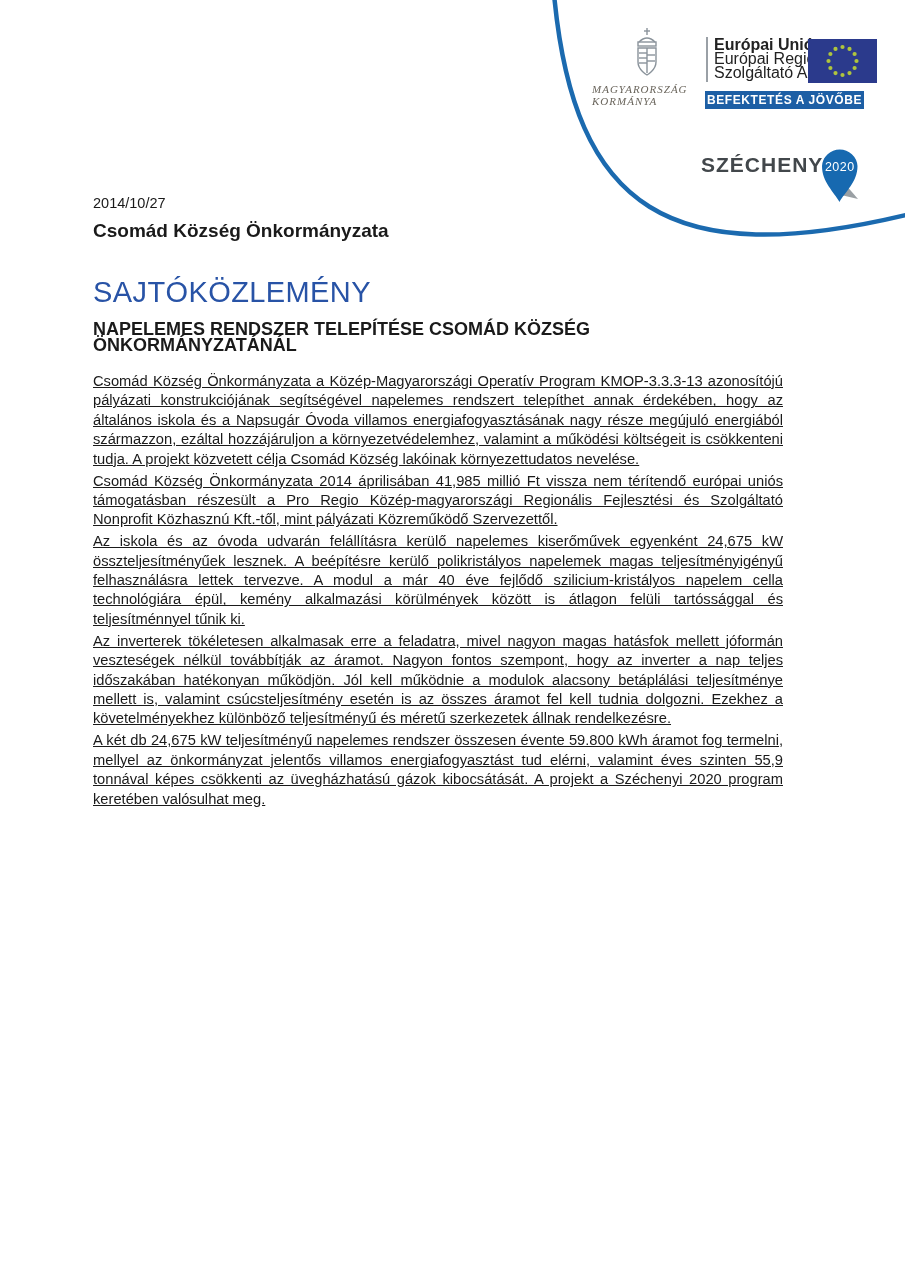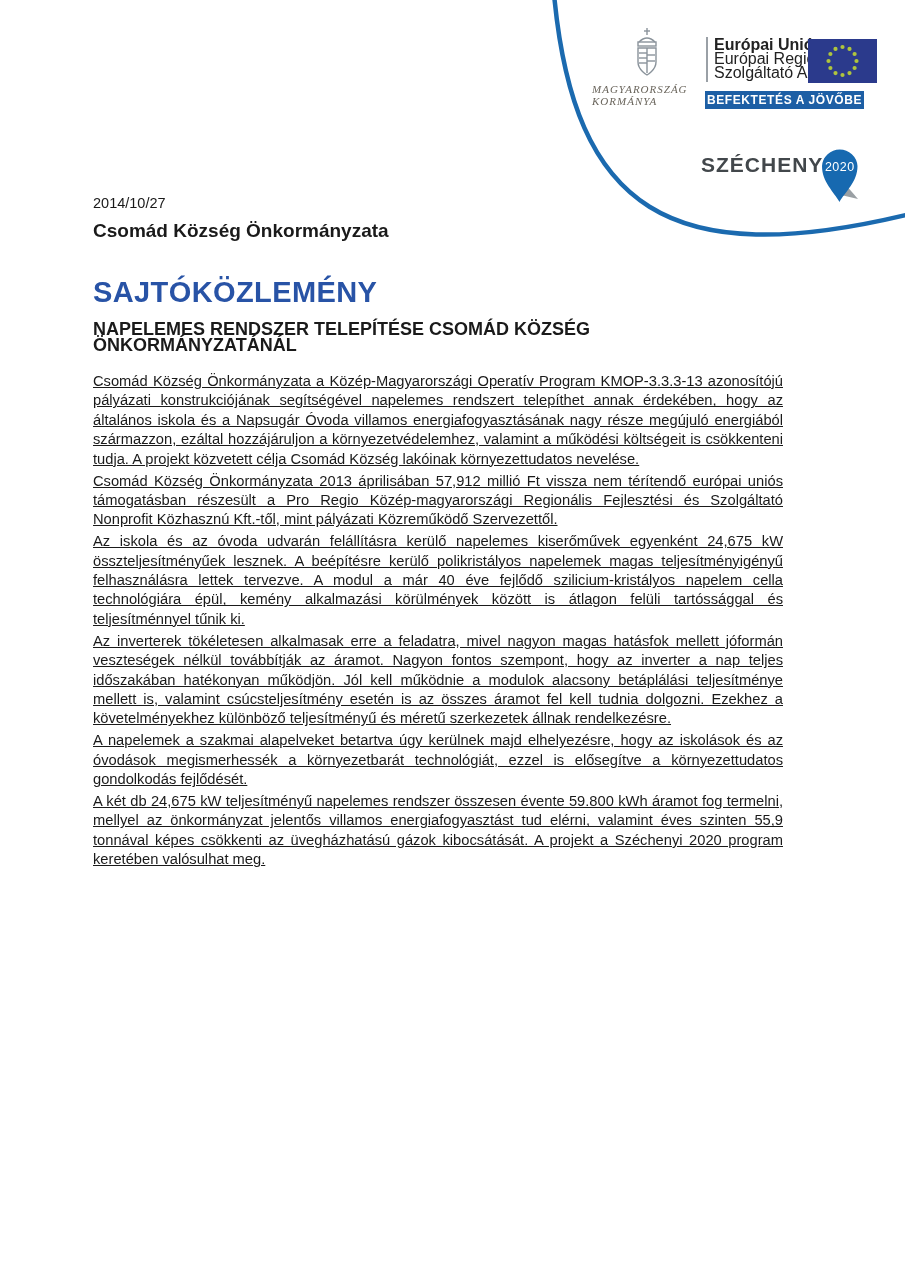--- a/index.html
+++ b/index.html
@@ -29,21 +29,21 @@
 
   
   .szechenyi-text { position:absolute; left:701px; top:153px; font-size:21px; font-weight:bold;
                     color:#42474b; letter-spacing:1px; }
   .pin-svg { position:absolute; left:818px; top:144px; }
 
   
   .content { position:absolute; left:93px; top:196px; width:690px; color:#1a1a1a; }
   .date { font-size:14.5px; line-height:15px; margin:0 0 12px; }
   .org  { font-size:19px; line-height:15px; font-weight:bold; margin:0 0 39px; }
-  .title { font-size:29px; line-height:30px; font-weight:bold; color:#2853a6;
+  .title { font-size:29px; line-height:30px; font-weight:normal; color:#2853a6;
            letter-spacing:0.4px; margin:0 0 14px; }
   .subtitle { font-size:18px; line-height:16px; font-weight:bold; margin:0 0 19px; }
   .lead { font-size:15px; line-height:19.5px; font-weight:bold; text-align:justify; margin:0 0 38px; }
   .body p { font-size:14.7px; line-height:19.4px; text-align:justify; margin:0 0 2.5px;text-decoration:underline; }
 </style>
 </head>
 <body>
 
 <div class="page">
 
@@ -104,21 +104,20 @@
     <text x="21.8" y="26.5" text-anchor="middle" font-size="12.5" fill="#ffffff" font-family="Liberation Sans, sans-serif" letter-spacing="0.5">2020</text>
   </svg>
 
   <div class="content">
     <p class="date">2014/10/27</p>
     <p class="org">Csomád Község Önkormányzata</p>
     <h1 class="title">SAJTÓKÖZLEMÉNY</h1>
     <h2 class="subtitle">NAPELEMES RENDSZER TELEPÍTÉSE CSOMÁD KÖZSÉG ÖNKORMÁNYZATÁNÁL</h2>
     <div class="body">
       <p>Csomád Község Önkormányzata a Közép-Magyarországi Operatív Program KMOP-3.3.3-13 azonosítójú pályázati konstrukciójának segítségével napelemes rendszert telepíthet annak érdekében, hogy az általános iskola és a Napsugár Óvoda villamos energiafogyasztásának nagy része megújuló energiából származzon, ezáltal hozzájáruljon a környezetvédelemhez, valamint a működési költségeit is csökkenteni tudja. A projekt közvetett célja Csomád Község lakóinak környezettudatos nevelése.</p>
-      <p>Csomád Község Önkormányzata 2013 áprilisában 57,912 millió Ft vissza nem térítendő európai uniós támogatásban részesült a Pro Regio Közép-magyarországi Regionális Fejlesztési és Szolgáltató Nonprofit Közhasznú Kft.-től, mint pályázati Közreműködő Szervezettől.</p>
+      <p>Csomád Község Önkormányzata 2014 áprilisában 41,985 millió Ft vissza nem térítendő európai uniós támogatásban részesült a Pro Regio Közép-magyarországi Regionális Fejlesztési és Szolgáltató Nonprofit Közhasznú Kft.-től, mint pályázati Közreműködő Szervezettől.</p>
       <p>Az iskola és az óvoda udvarán felállításra kerülő napelemes kiserőművek egyenként 24,675 kW összteljesítményűek lesznek. A beépítésre kerülő polikristályos napelemek magas teljesítményigényű felhasználásra lettek tervezve. A modul a már 40 éve fejlődő szilicium-kristályos napelem cella technológiára épül, kemény alkalmazási körülmények között is átlagon felüli tartóssággal és teljesítménnyel tűnik ki.</p>
       <p>Az inverterek tökéletesen alkalmasak erre a feladatra, mivel nagyon magas hatásfok mellett jóformán veszteségek nélkül továbbítják az áramot. Nagyon fontos szempont, hogy az inverter a nap teljes időszakában hatékonyan működjön. Jól kell működnie a modulok alacsony betáplálási teljesítménye mellett is, valamint csúcsteljesítmény esetén is az összes áramot fel kell tudnia dolgozni. Ezekhez a követelményekhez különböző teljesítményű és méretű szerkezetek állnak rendelkezésre.</p>
-      <p>A napelemek a szakmai alapelveket betartva úgy kerülnek majd elhelyezésre, hogy az iskolások és az óvodások megismerhessék a környezetbarát technológiát, ezzel is elősegítve a környezettudatos gondolkodás fejlődését.</p>
       <p>A két db 24,675 kW teljesítményű napelemes rendszer összesen évente 59.800 kWh áramot fog termelni, mellyel az önkormányzat jelentős villamos energiafogyasztást tud elérni, valamint éves szinten 55,9 tonnával képes csökkenti az üvegházhatású gázok kibocsátását. A projekt a Széchenyi 2020 program keretében valósulhat meg.</p>
     </div>
   </div>
 
 </div>
 
 </body></html>

